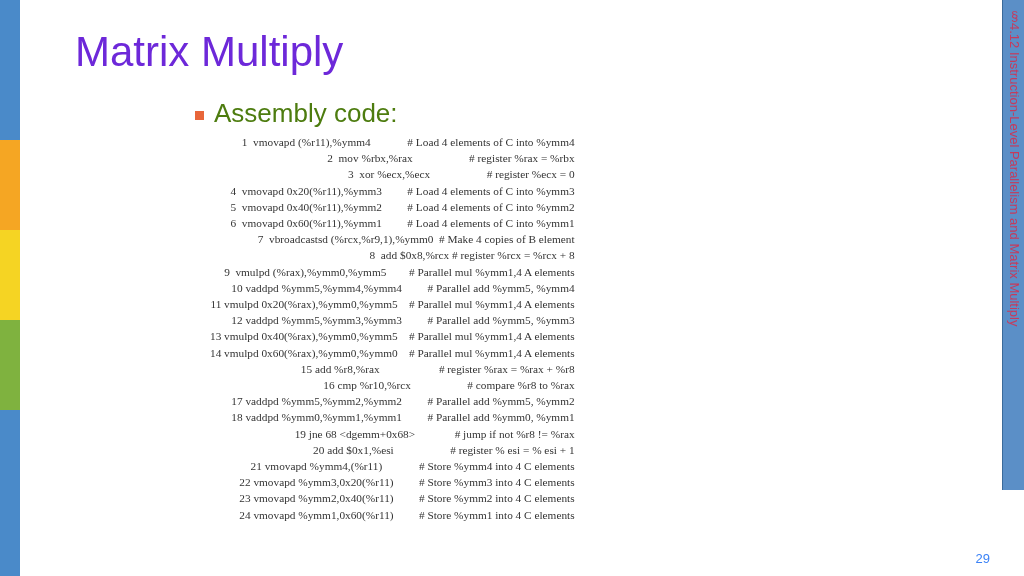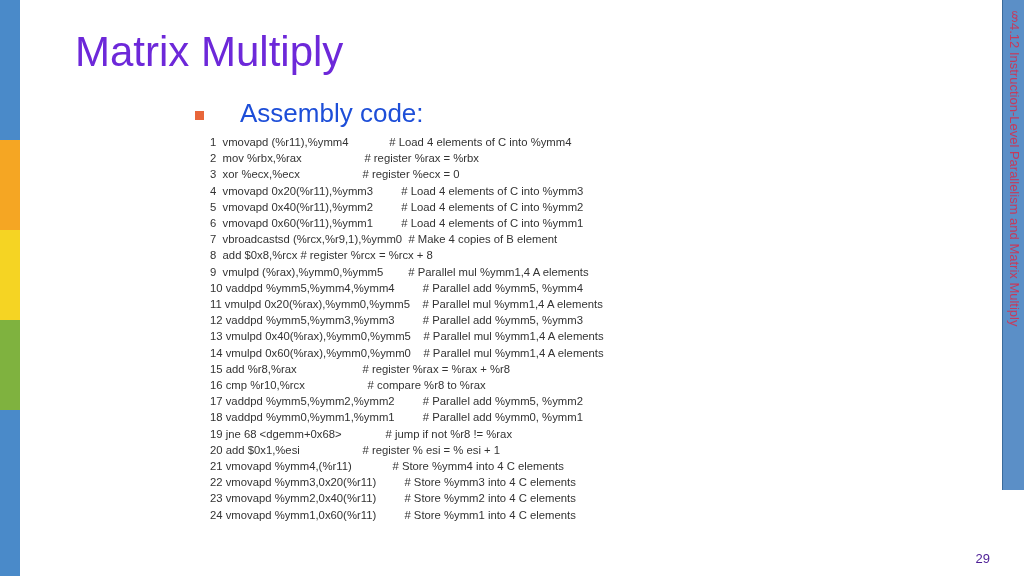--- a/index.html
+++ b/index.html
@@ -60,39 +60,39 @@
   }
   .bullet-sq {
     width: 9px;
     height: 9px;
     background: #e8663a;
     margin-right: 10px;
     margin-top: 4px;
   }
   .subtitle {
     font-size: 26px;
-    color: #1d4ed8;
-    margin-left: 26px;
+    color: #4d7c0f;
   }
   .code-block {
     position: absolute;
     left: 210px;
     top: 134px;
-    font-family: Liberation Sans, sans-serif;
+    font-family: Liberation Serif, serif;
     font-size: 11.3px;
     line-height: 16.2px;
     color: #333;
     white-space: pre;
+    text-align: right;
   }
   .page-num {
     position: absolute;
     right: 34px;
     bottom: 10px;
     font-size: 13px;
-    color: #4c1d95;
+    color: #3b82f6;
   }
 </style>
 </head>
 <body>
 
 <div class="left-bar">
   <div class="lb-blue"></div>
   <div class="lb-orange"></div>
   <div class="lb-yellow"></div>
   <div class="lb-green"></div>

